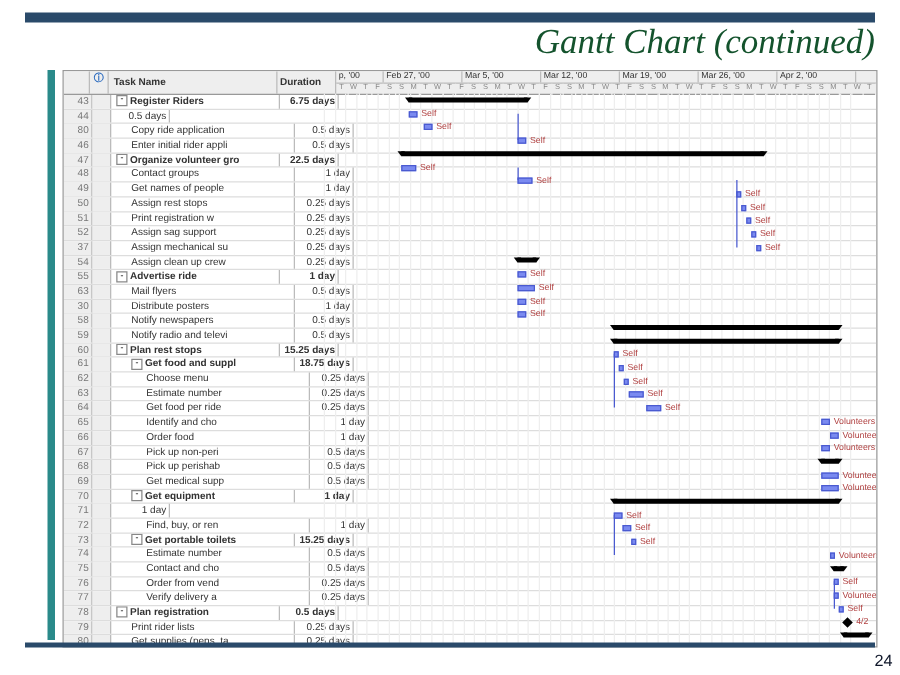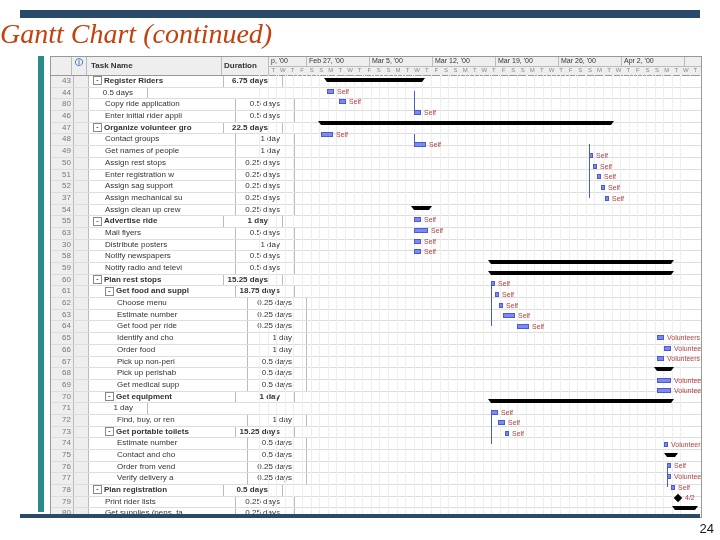--- a/index.html
+++ b/index.html
@@ -1,18 +1,18 @@
 <!DOCTYPE html>
 <html><head>
 <meta charset="utf-8">
 <style>
   html,body{margin:0;padding:0;width:720px;height:540px;background:#fff;font-family:Arial,Helvetica,sans-serif;overflow:hidden}
   .slide{position:relative;width:720px;height:540px;background:#fff}
   .toprule{position:absolute;left:20px;right:20px;top:10px;height:4px;background:#2a4a6a;border-bottom:1px solid #2a4a6a;box-shadow:0 3px 0 #2a4a6a}
-  .title{position:absolute;left:0;right:20px;top:18px;font-style:italic;font-size:28px;color:#c2410c;font-family:"Times New Roman",serif}
+  .title{position:absolute;left:0;right:20px;top:18px;text-align:right;font-style:italic;font-size:28px;color:#14532d;font-family:"Times New Roman",serif}
   .footrule{position:absolute;left:20px;right:20px;bottom:22px;height:4px;background:#2a4a6a}
   .page-num{position:absolute;right:6px;bottom:4px;font-size:13px;color:#0f172a}
   .teal-stripe{position:absolute;left:38px;top:56px;width:6px;bottom:28px;background:#2a8a8a}
 
   .gantt{position:absolute;left:50px;top:56px;width:650px;height:460px;border:1px solid #999;background:#fff;font-size:8px;color:#333;overflow:hidden}
   .g-head{display:flex;height:18px;border-bottom:1px solid #999;background:#eee}
   .g-head .h-id{width:20px;border-right:1px solid #bbb}
   .g-head .h-inf{width:14px;border-right:1px solid #bbb;color:#2a6abf;text-align:center;font-weight:bold}
   .g-head .h-name{width:130px;border-right:1px solid #bbb;padding-left:4px;font-weight:bold;line-height:18px}
   .g-head .h-dur{width:44px;border-right:1px solid #bbb;padding-left:2px;font-weight:bold;line-height:18px}
@@ -20,21 +20,21 @@
   .cal-top{height:9px;border-bottom:1px solid #bbb;display:flex}
   .cal-top div{border-right:1px solid #bbb;font-size:7px;padding-left:2px;white-space:nowrap;overflow:hidden}
   .cal-bot{height:9px;display:flex}
   .cal-bot div{width:8.6px;border-right:1px solid #eee;font-size:6px;text-align:center;overflow:hidden;color:#888}
 
   .g-body{position:relative;height:372px}
   .row{display:flex;height:10.7px;border-bottom:1px solid #ddd}
   .row .c-id{width:20px;border-right:1px solid #bbb;text-align:right;padding-right:2px;color:#777;background:#eee}
   .row .c-inf{width:14px;border-right:1px solid #bbb;background:#eee}
   .row .c-name{width:130px;border-right:1px solid #bbb;padding-left:4px;white-space:nowrap;overflow:hidden}
-  .row .c-dur{width:44px;border-right:1px solid #bbb;padding-right:14px;text-align:right;white-space:nowrap}
+  .row .c-dur{width:44px;border-right:1px solid #bbb;padding-right:2px;text-align:right;white-space:nowrap}
   .row .c-tl{flex:1;position:relative}
   .row.sum .c-name{font-weight:bold}
   .row.sum .c-dur{font-weight:bold}
   .row .c-name.i1{padding-left:16px}
   .row .c-name.i2{padding-left:28px}
   .outline{display:inline-block;width:7px;height:7px;border:1px solid #888;font-size:7px;line-height:6px;text-align:center;margin-right:2px;color:#555;vertical-align:middle}
 
   .tl-inner{position:absolute;left:208px;top:18px;right:0;bottom:0;pointer-events:none}
   .grid{position:absolute;left:0;top:0;right:0;bottom:0}
   .grid div{position:absolute;top:0;bottom:0;width:1px;background:#eee}
@@ -173,21 +173,21 @@
         <div class="row">
           <div class="c-id">50</div>
           <div class="c-inf"></div>
           <div class="c-name i1">Assign rest stops</div>
           <div class="c-dur">0.25 days</div>
           <div class="c-tl"></div>
         </div>
         <div class="row">
           <div class="c-id">51</div>
           <div class="c-inf"></div>
-          <div class="c-name i1">Enter registration w</div>
+          <div class="c-name i1">Print registration w</div>
           <div class="c-dur">0.25 days</div>
           <div class="c-tl"></div>
         </div>
         <div class="row">
           <div class="c-id">52</div>
           <div class="c-inf"></div>
           <div class="c-name i1">Assign sag support</div>
           <div class="c-dur">0.25 days</div>
           <div class="c-tl"></div>
         </div>

